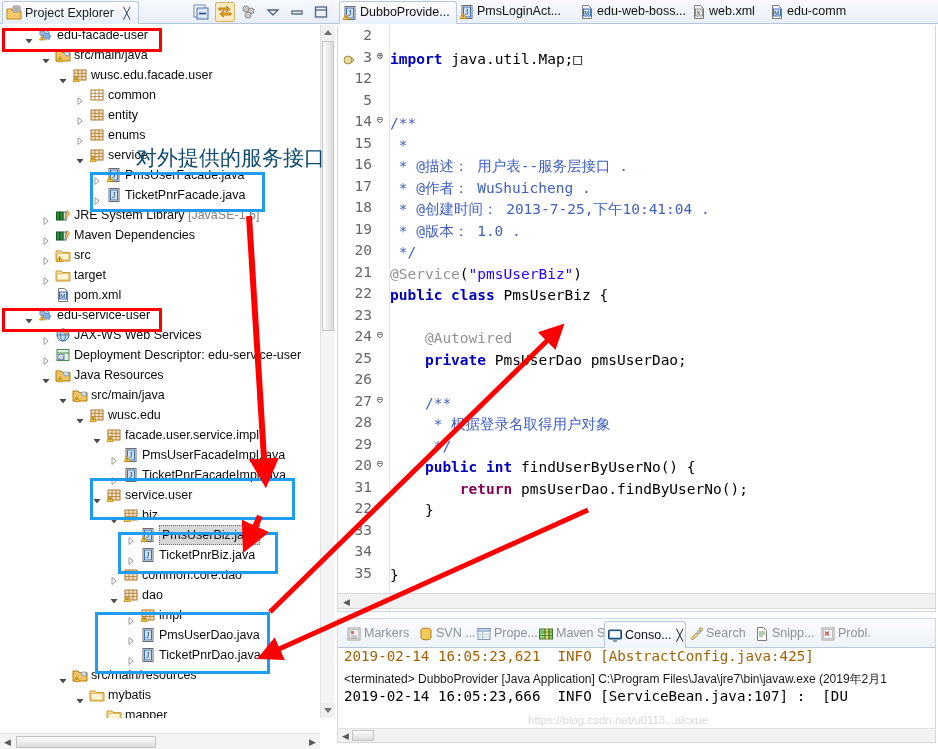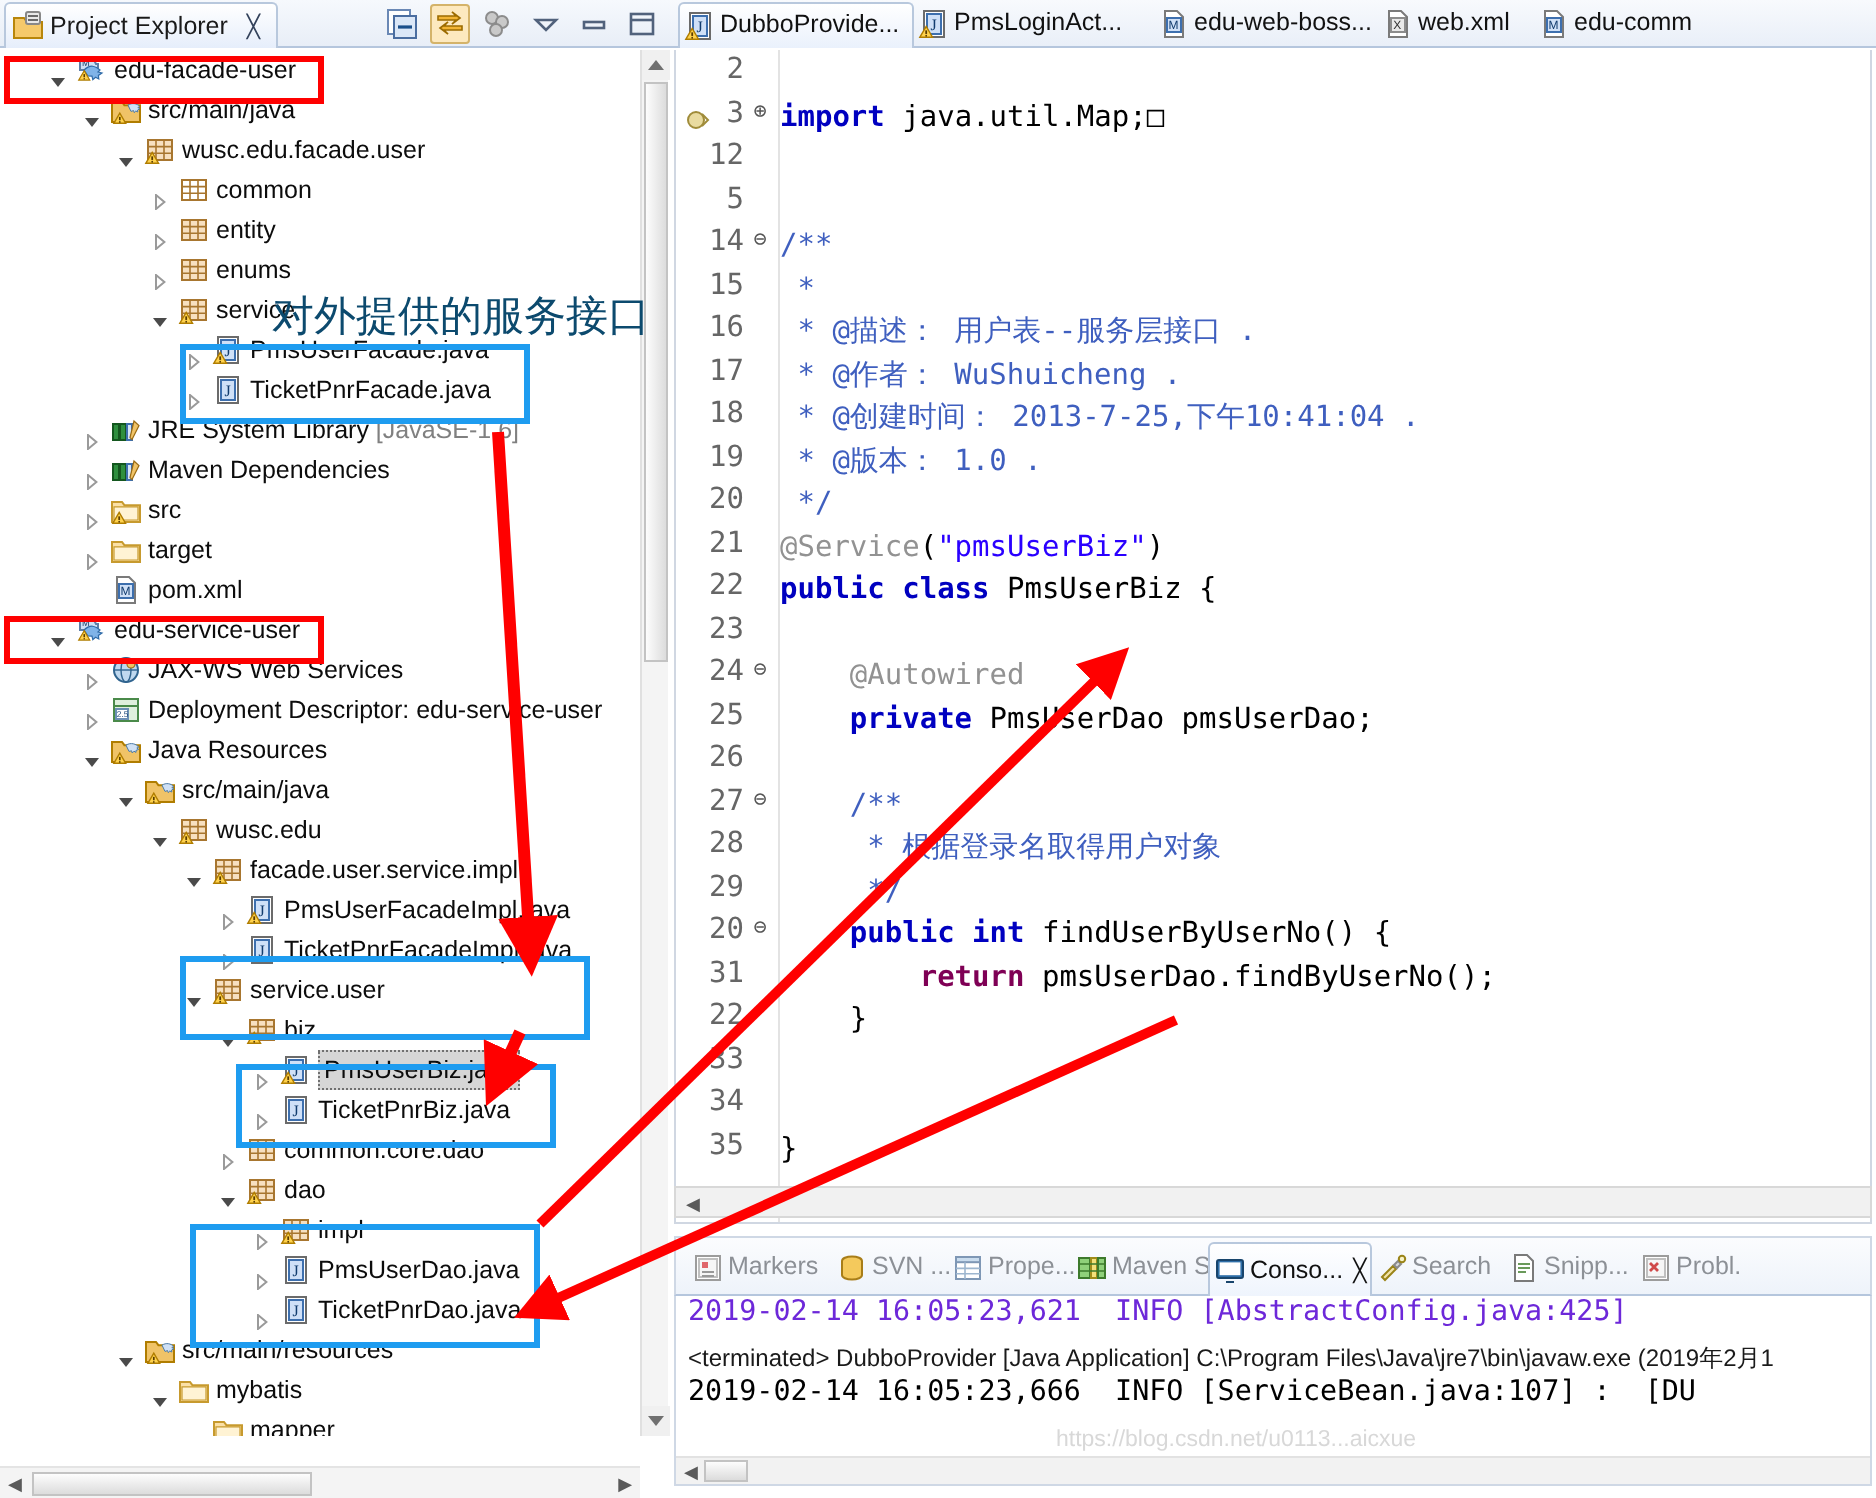--- a/index.html
+++ b/index.html
@@ -875,21 +875,21 @@
             </svg></span><span>Snipp...</span></div>
         <div class="ctab" style="left: 480px; width: 58px;"><span class="cicon"><svg width="16" height="16" viewBox="0 0 16 16">
               <rect x="2" y="2" width="12" height="12" fill="#fff" stroke="#9c9c9c"></rect>
               <rect x="3.5" y="3.5" width="9" height="9" fill="#f6f6f6" stroke="#c0c0c0"></rect>
               <path d="M5 5.5l4 4M9 5.5l-4 4" stroke="#d04a4a" stroke-width="1.4"></path>
             </svg></span><span>Probl.</span></div>
       </div>
 
     <div id="console">
       <div class="conhead">&lt;terminated&gt; DubboProvider [Java Application] C:\Program Files\Java\jre7\bin\javaw.exe (2019年2月1</div>
-      <div class="conline" style="top:0px; color:#6d28d9;">2019-02-14 16:05:23,621  INFO [AbstractConfig.java:425]</div>
+      <div class="conline" style="top:0px; color:#a16207;">2019-02-14 16:05:23,621  INFO [AbstractConfig.java:425]</div>
       <div class="conline" style="top:40px;">2019-02-14 16:05:23,666  INFO [ServiceBean.java:107] :  [DU</div>
       <div class="watermark" style="left:190px; top:66px;">https://blog.csdn.net/u0113...aicxue</div>
       <div class="con-hscroll">
         <span class="sbarrow" style="left:4px; top:2px;">◀</span>
         <div style="position:absolute;left:14px;top:1px;width:22px;height:11px;background:linear-gradient(#fdfdfd,#dcdcdc);border:1px solid #c3c3c3;"></div>
       </div>
     </div>
   </div>
 
   <div id="overlay">

